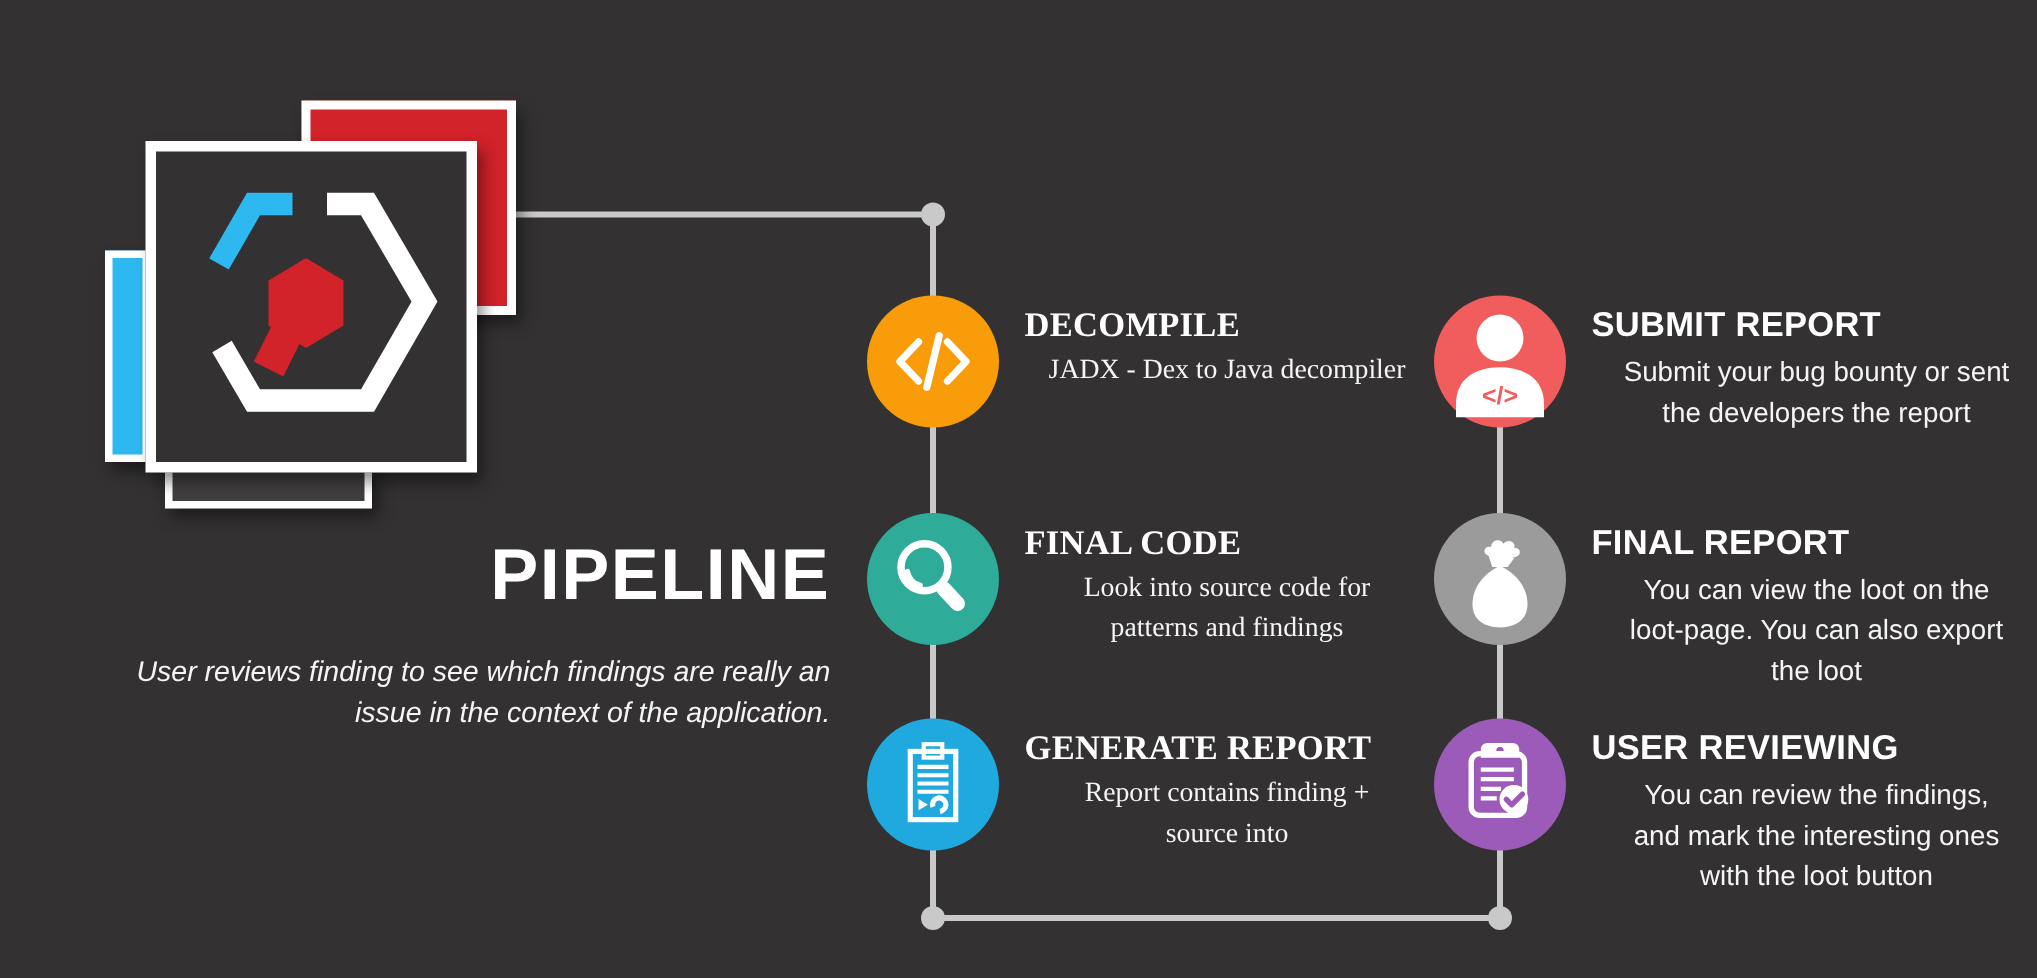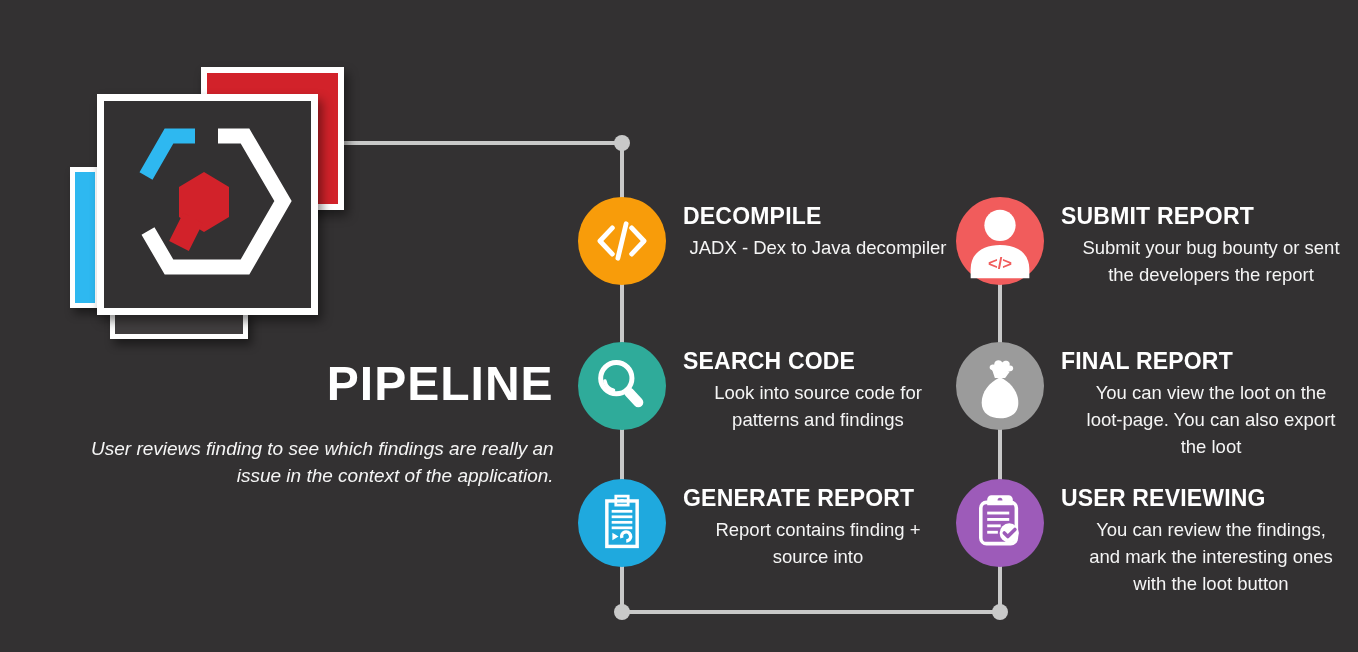--- a/index.html
+++ b/index.html
@@ -29,21 +29,21 @@
   
   .step{position:absolute;z-index:2;display:flex;align-items:flex-start;}
   .step-circle{width:88px;height:88px;border-radius:50%;background:var(--c);
                flex:0 0 88px;display:flex;align-items:center;justify-content:center;}
   .step-text{margin-left:17px;padding-top:5px;}
   .step-title{font-size:23px;font-weight:bold;line-height:29px;letter-spacing:.2px;}
   .step-desc{font-size:18.5px;line-height:27px;margin-top:3px;color:#f5f5f5;white-space:pre-line;text-align:center;}
   .left-col{left:578px;}
   .right-col{left:956px;}
   .row-1{top:197px;} .row-2{top:342px;} .row-3{top:479px;}
-  .left-col .step-text{width:270px;}
+  .left-col .step-text{width:270px;font-family:Liberation Serif, serif;}
   .right-col .step-text{width:300px;}
 </style>
 </head>
 <body>
 
 <div class="canvas">
 
   <svg class="connectors" width="1358" height="652" viewBox="0 0 1358 652">
     <g stroke="#C9C9C9" stroke-width="4" fill="none">
       <line x1="341" y1="143" x2="622" y2="143"></line>
@@ -99,21 +99,21 @@
 
   <div class="step left-col row-2" style="--c: #2FAB9A;">
     <div class="step-circle">
       <svg width="64" height="64" viewBox="0 0 90 90">
         <circle cx="37" cy="34" r="22" fill="none" stroke="#fff" stroke-width="7"></circle>
         <path d="M21 38 A 17 17 0 0 0 33 51" fill="none" stroke="#fff" stroke-width="5" stroke-linecap="round"></path>
         <line x1="55" y1="54" x2="68" y2="68" stroke="#fff" stroke-width="14" stroke-linecap="round"></line>
       </svg>
     </div>
     <div class="step-text">
-      <div class="step-title">SEARCH CODE</div>
+      <div class="step-title">FINAL CODE</div>
       <div class="step-desc">Look into source code for
 patterns and findings</div>
     </div>
   </div>
 
   <div class="step left-col row-3" style="--c: #1FA9DE;">
     <div class="step-circle">
       <svg width="62" height="62" viewBox="0 0 90 90">
         <rect x="23" y="13" width="44" height="66" fill="none" stroke="#fff" stroke-width="5"></rect>
         <rect x="36" y="6" width="18" height="13" fill="none" stroke="#fff" stroke-width="4"></rect>

